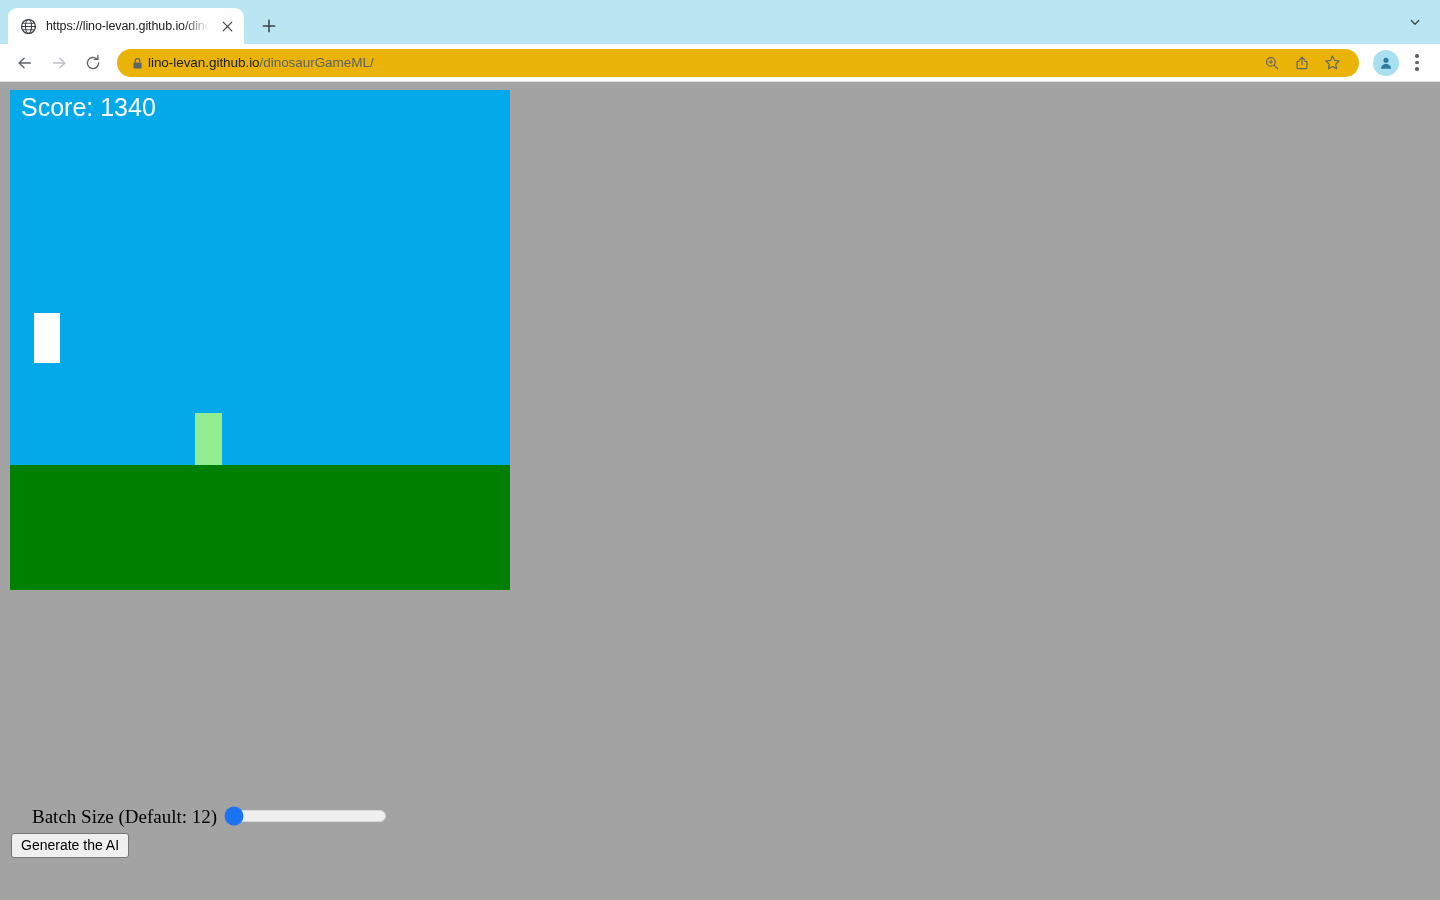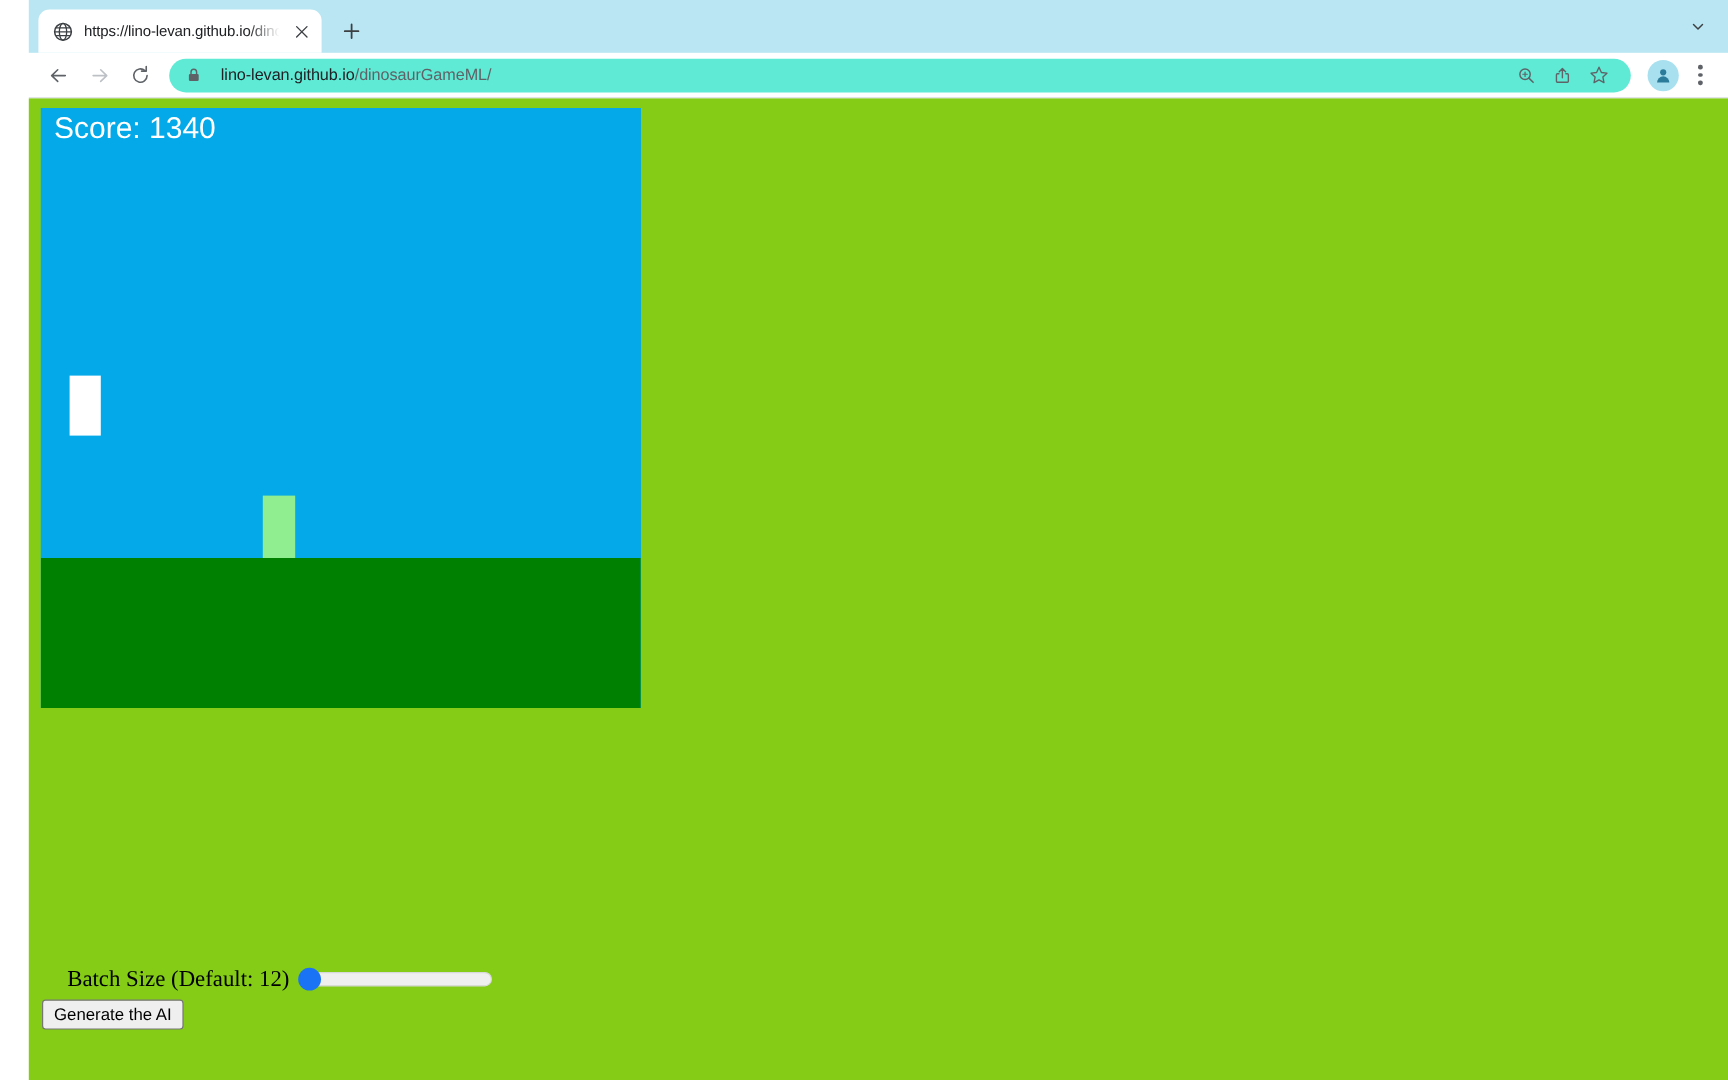--- a/index.html
+++ b/index.html
@@ -11,21 +11,20 @@
     overflow: hidden;
     background: #ffffff;
     font-family: "Liberation Serif", serif;
   }
 
   
   .browser {
     width: 1440px;
     height: 748px;
     position: relative;
-    padding-left: 24px;
   }
 
   .tabstrip {
     height: 44px;
     background: #b9e6f2;
     position: relative;
     display: flex;
     align-items: flex-end;
     padding-left: 8px;
   }
@@ -115,28 +114,28 @@
     justify-content: center;
     border-radius: 50%;
     color: #5f6368;
     flex: 0 0 34px;
   }
   .nav-btn.forward { color: #bdc1c6; }
 
   .omnibox {
     flex: 1 1 auto;
     height: 28px;
-    background: #5eead4;
+    background: #eab308;
     border-radius: 14px;
     display: flex;
     align-items: center;
     padding: 0 10px 0 14px;
     margin-left: 7px;
     margin-right: 6px;
-    gap: 16px;
+    gap: 4px;
     min-width: 0;
   }
 
   .lock-icon {
     width: 13px;
     height: 13px;
     flex: 0 0 13px;
     color: #5f6368;
     display: block;
   }
@@ -197,21 +196,21 @@
     height: 3.5px;
     background: #5f6368;
     border-radius: 50%;
     display: block;
   }
 
   
   .page {
     position: relative;
     height: 818px;
-    background: #84cc16;
+    background: #a3a3a3;
     padding: 8px 0 0 0;
   }
 
   .game-canvas {
     position: absolute;
     left: 10px;
     top: 8px;
     width: 500px;
     height: 500px;
     background: #03a9e8;

